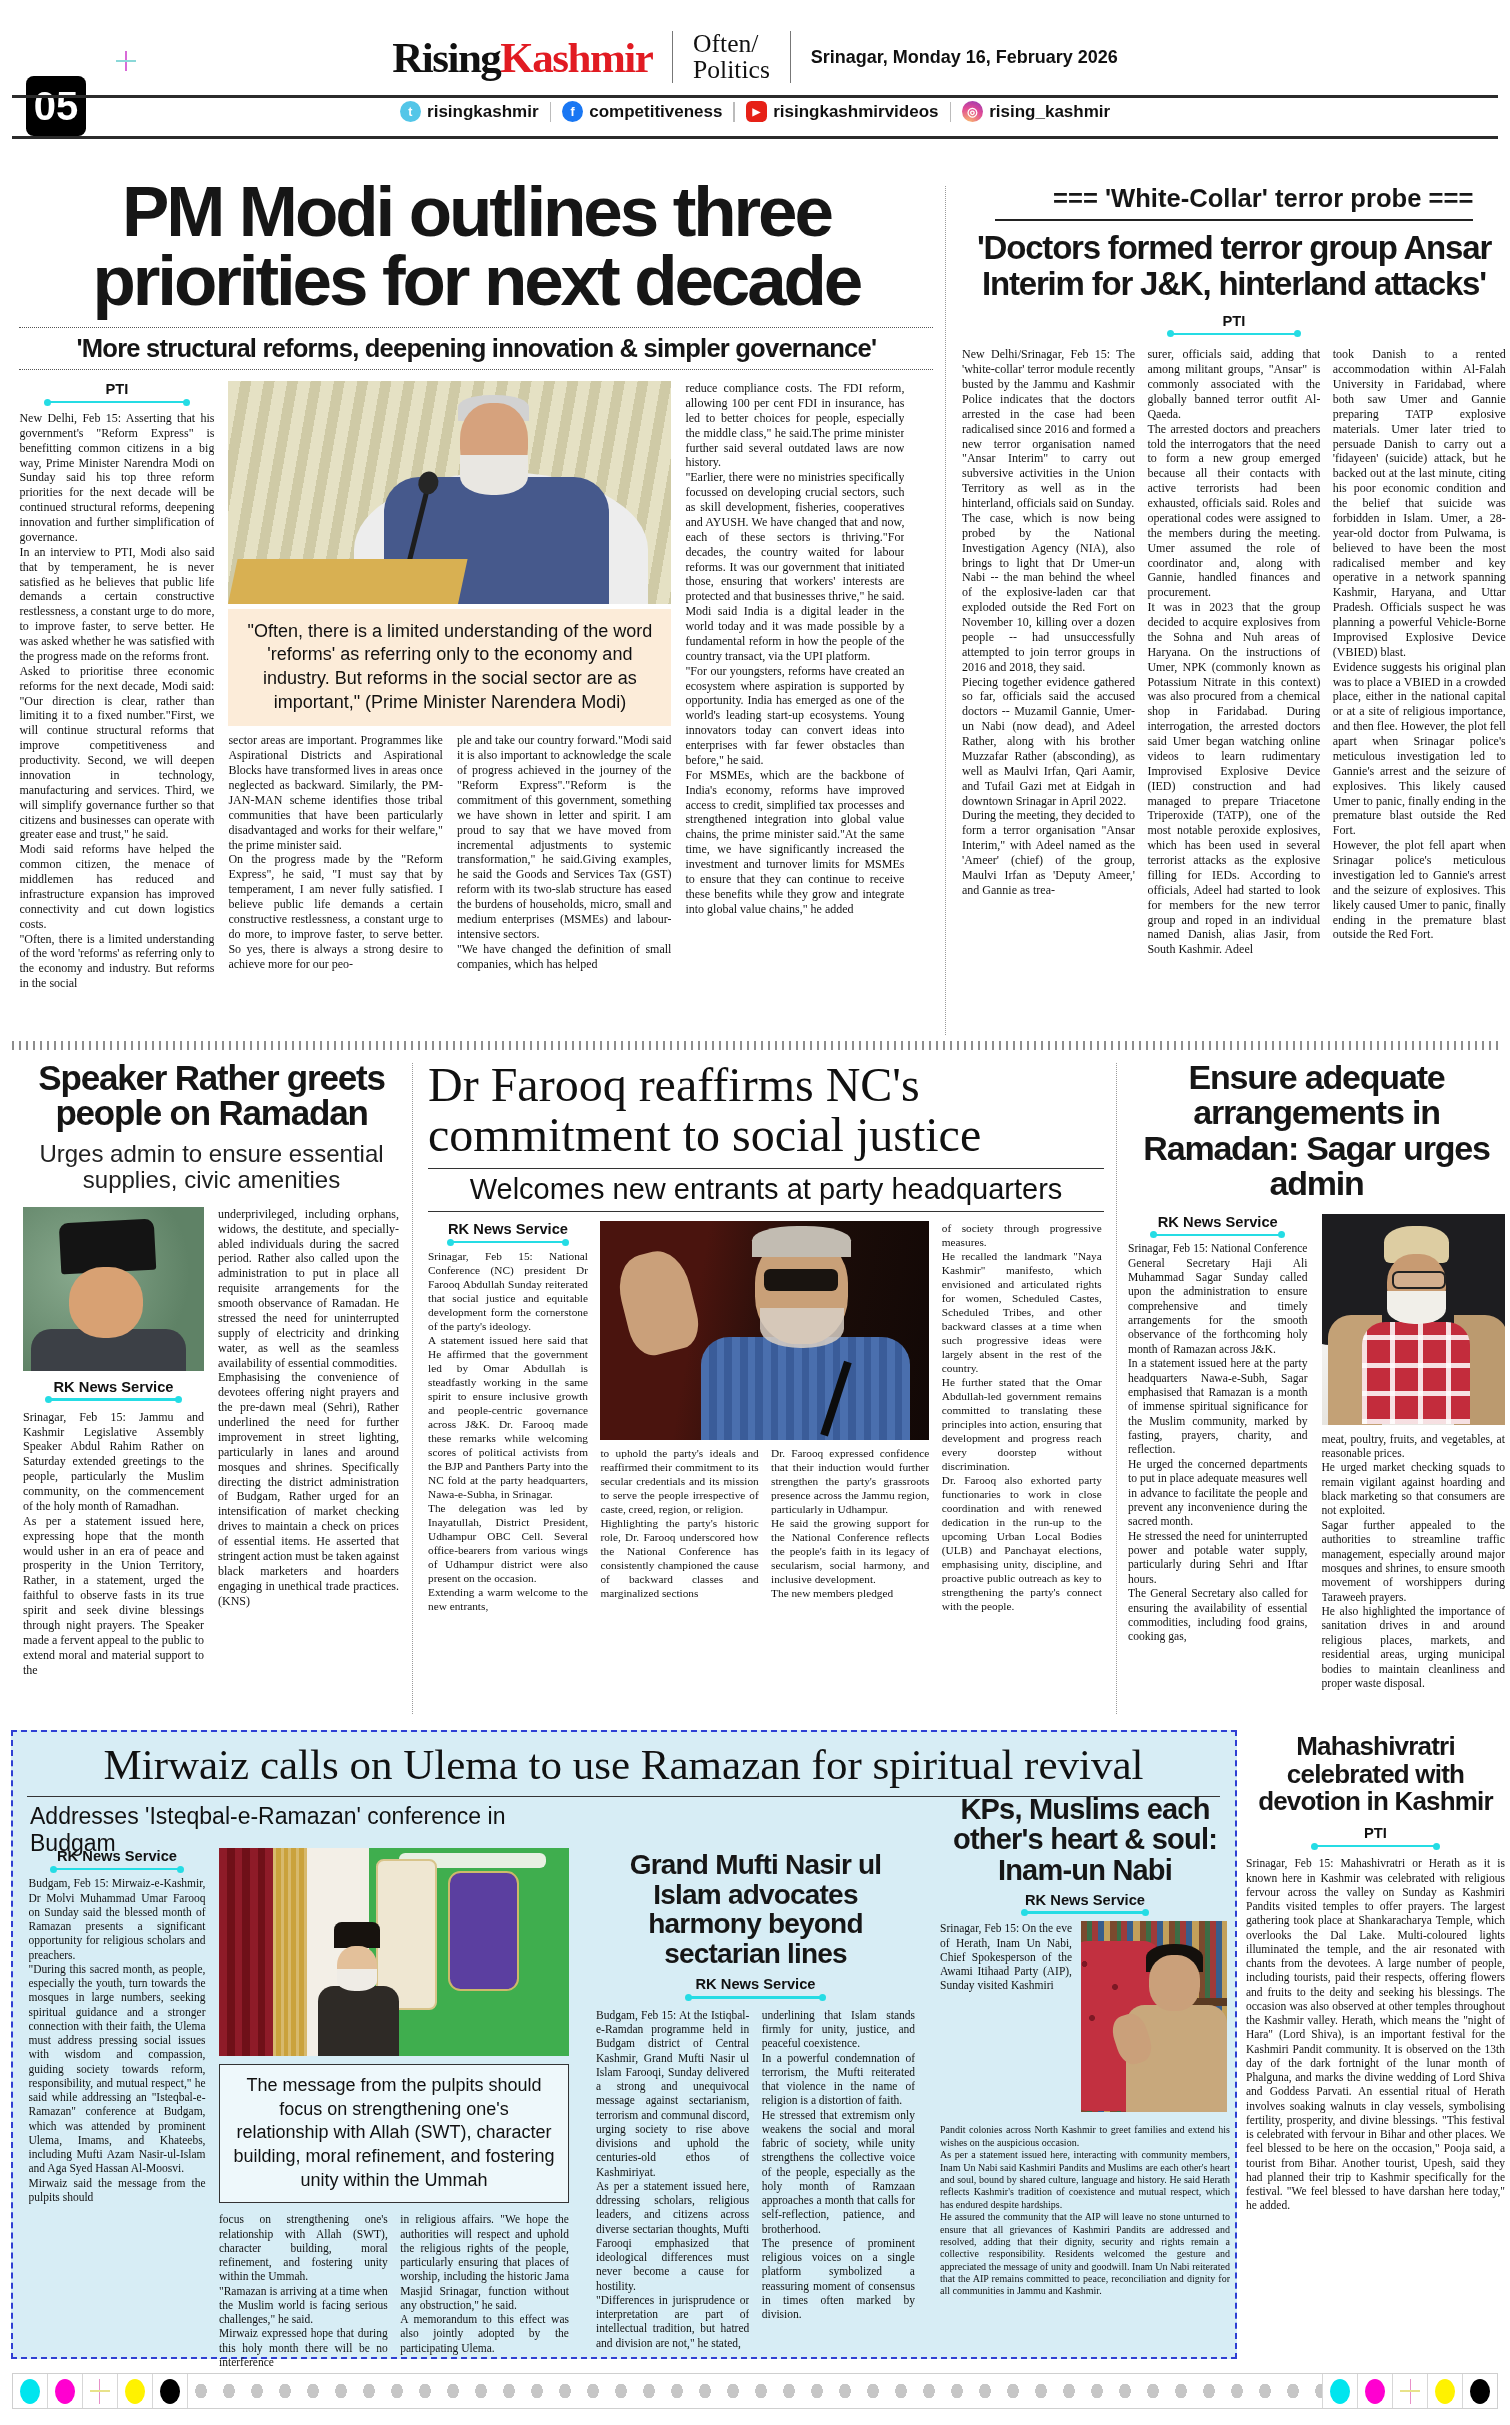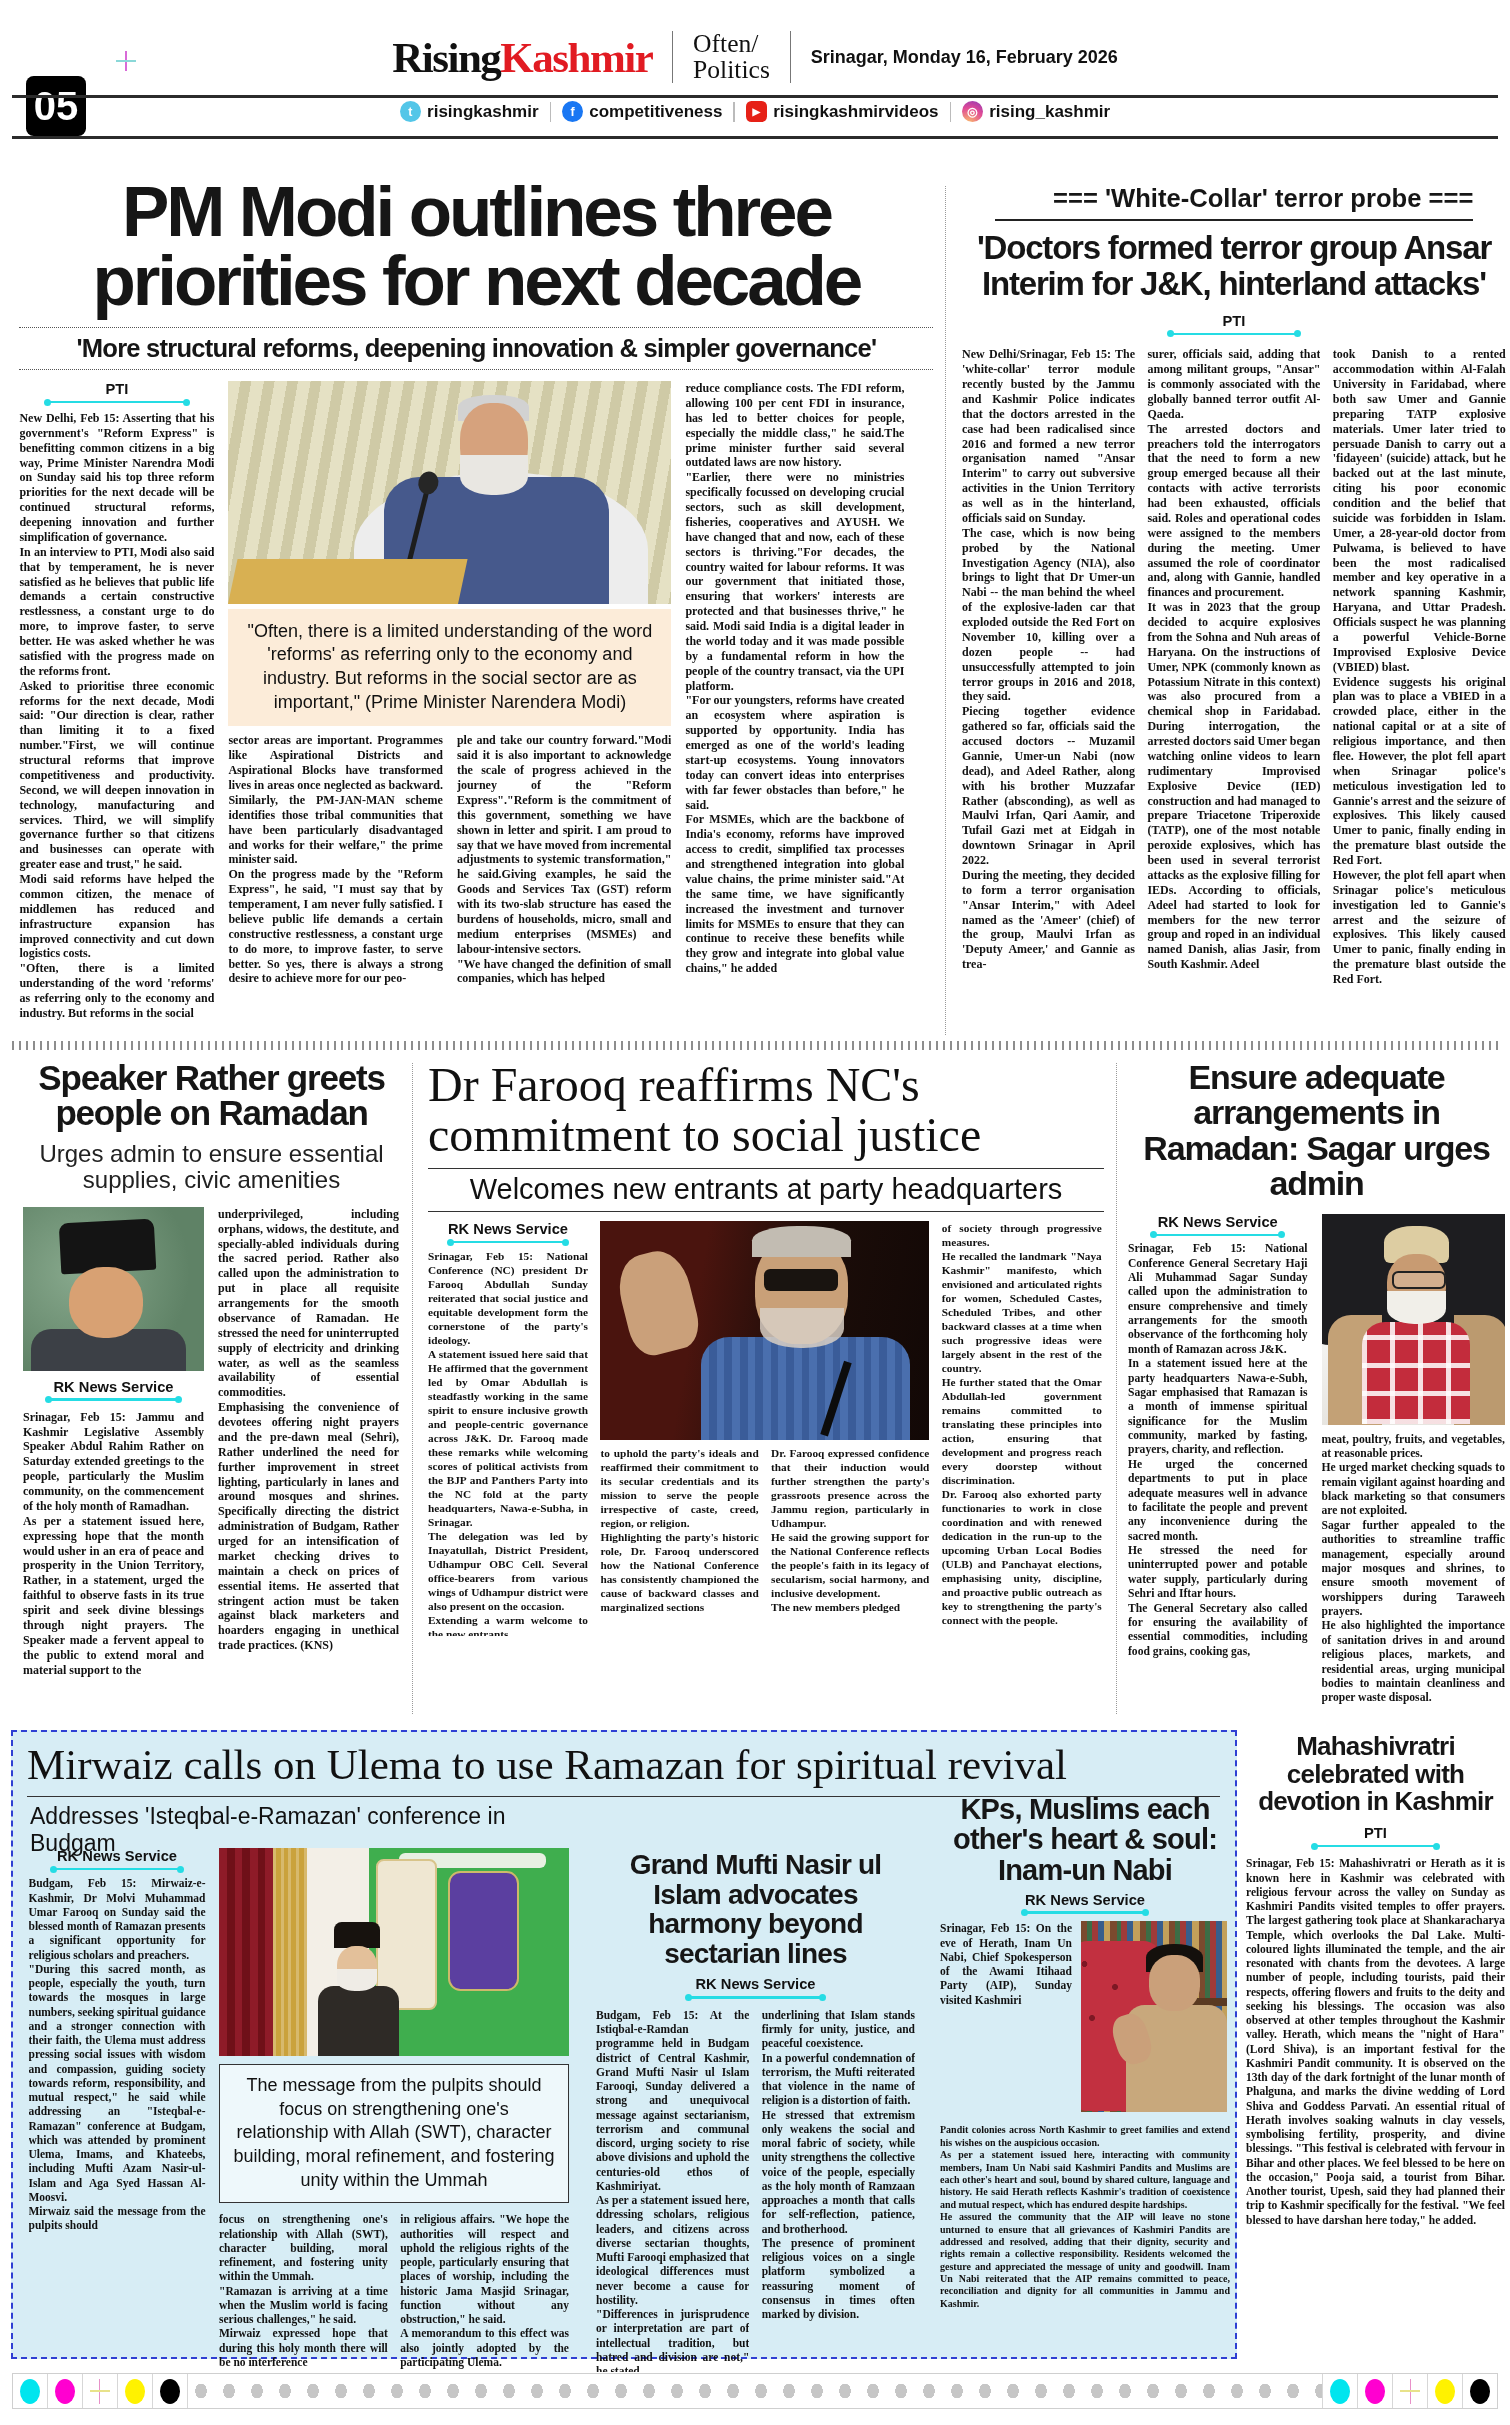--- a/index.html
+++ b/index.html
@@ -33,21 +33,21 @@
   .si-yt{background:#e62117;border-radius:5.4px;font-size:10px;}
   .si-ig{background:radial-gradient(circle at 30% 110%,#fdc468,#df4996 60%,#8a3ab9);}
 
   
   .byline{text-align:center;font-family:"Liberation Sans",sans-serif;font-weight:bold;font-size:14.7px;}
   .byline-rule{position:relative;height:2.3px;background:#25dce4;width:72%;margin:3.9px auto 0;}
   .byline-rule::before,.byline-rule::after{content:"";position:absolute;top:-2.3px;width:7px;height:7px;border-radius:50%;background:#25dce4;}
   .byline-rule::before{left:-3.1px;}
   .byline-rule::after{right:-3.1px;}
   .bt{font-family:"Liberation Serif",serif;font-size:12px;line-height:1.24;text-align:justify;
-      white-space:pre-line;overflow:hidden;font-weight:bold;}
+      white-space:pre-line;overflow:hidden;}
   .h-sans{font-family:"Liberation Sans",sans-serif;font-weight:bold;color:#161616;}
   .h-serif{font-family:"Liberation Serif",serif;font-weight:normal;color:#111;}
   .dotted-v{border-left:1.5px dotted #999;}
   .photo{position:relative;overflow:hidden;}
 
   
   .modi-block{left:19.4px;top:178px;width:914px;}
   .modi-head{font-size:71px;line-height:0.97;letter-spacing:-3.1px;text-align:center;}
   .modi-sub{border-top:1.5px dotted #555;border-bottom:1.5px dotted #555;margin-top:11px;padding:6.2px 0;
             font-size:25.6px;text-align:center;letter-spacing:-0.8px;}
@@ -127,21 +127,21 @@
   .sg-glass{position:absolute;left:70px;top:57px;width:50px;height:14px;border:2.3px solid #222;border-radius:6.2px;background:rgba(255,255,255,.2);}
   .sg-sweater{position:absolute;left:40px;top:108px;width:108px;height:102px;
        background:#c32c3c;border-radius:23px 23px 0 0;
        background-image:repeating-linear-gradient(0deg,rgba(255,255,255,.85) 0 4.6px,transparent 4.6px 28px),
                         repeating-linear-gradient(90deg,rgba(255,255,255,.85) 0 4.6px,transparent 4.6px 28px);}
   .sg-coat-l{position:absolute;left:6.2px;top:101px;width:54px;height:110px;background:#c3a176;border-radius:23px 0 0 0;}
   .sg-coat-r{position:absolute;left:132px;top:101px;width:54px;height:110px;background:#bb9a6f;border-radius:0 23px 0 0;}
 
   
   .bottom-box{left:11px;top:1730px;width:1226px;height:629px;background:#d7edf5;border:2.3px dashed #2f3fd3;box-sizing:border-box;}
-  .mirwaiz-head{position:absolute;left:14px;top:7.7px;width:1193px;font-size:43px;text-align:left;
+  .mirwaiz-head{position:absolute;left:14px;top:7.7px;width:1193px;font-size:43px;text-align:center;
                 border-bottom:1.5px solid #333;padding-bottom:7.7px;letter-spacing:0;}
   .mirwaiz-sub{position:absolute;left:17px;top:71px;width:511px;font-family:"Liberation Sans",sans-serif;font-size:23px;}
   .mw-c1{position:absolute;left:15.5px;top:116px;width:177px;height:496px;}
   .mw-mid{position:absolute;left:206px;top:116px;width:350px;height:496px;}
   .photo-mirwaiz{height:208px;background:linear-gradient(90deg,#f3efe7 0 44%,#efeae0);}
   .mc-curtain{position:absolute;left:0;top:0;width:54px;height:100%;
               background:repeating-linear-gradient(90deg,#8e1b28 0 7.7px,#6f1018 7.7px 15.5px);}
   .mc-gold{position:absolute;left:54px;top:0;width:34px;height:100%;background:#caa23c;
            background-image:repeating-linear-gradient(90deg,rgba(255,255,255,.25) 0 3.1px,transparent 3.1px 7.7px);}
   .mc-banner{position:absolute;right:0;top:0;width:200px;height:100%;background:#3fae4e;}

